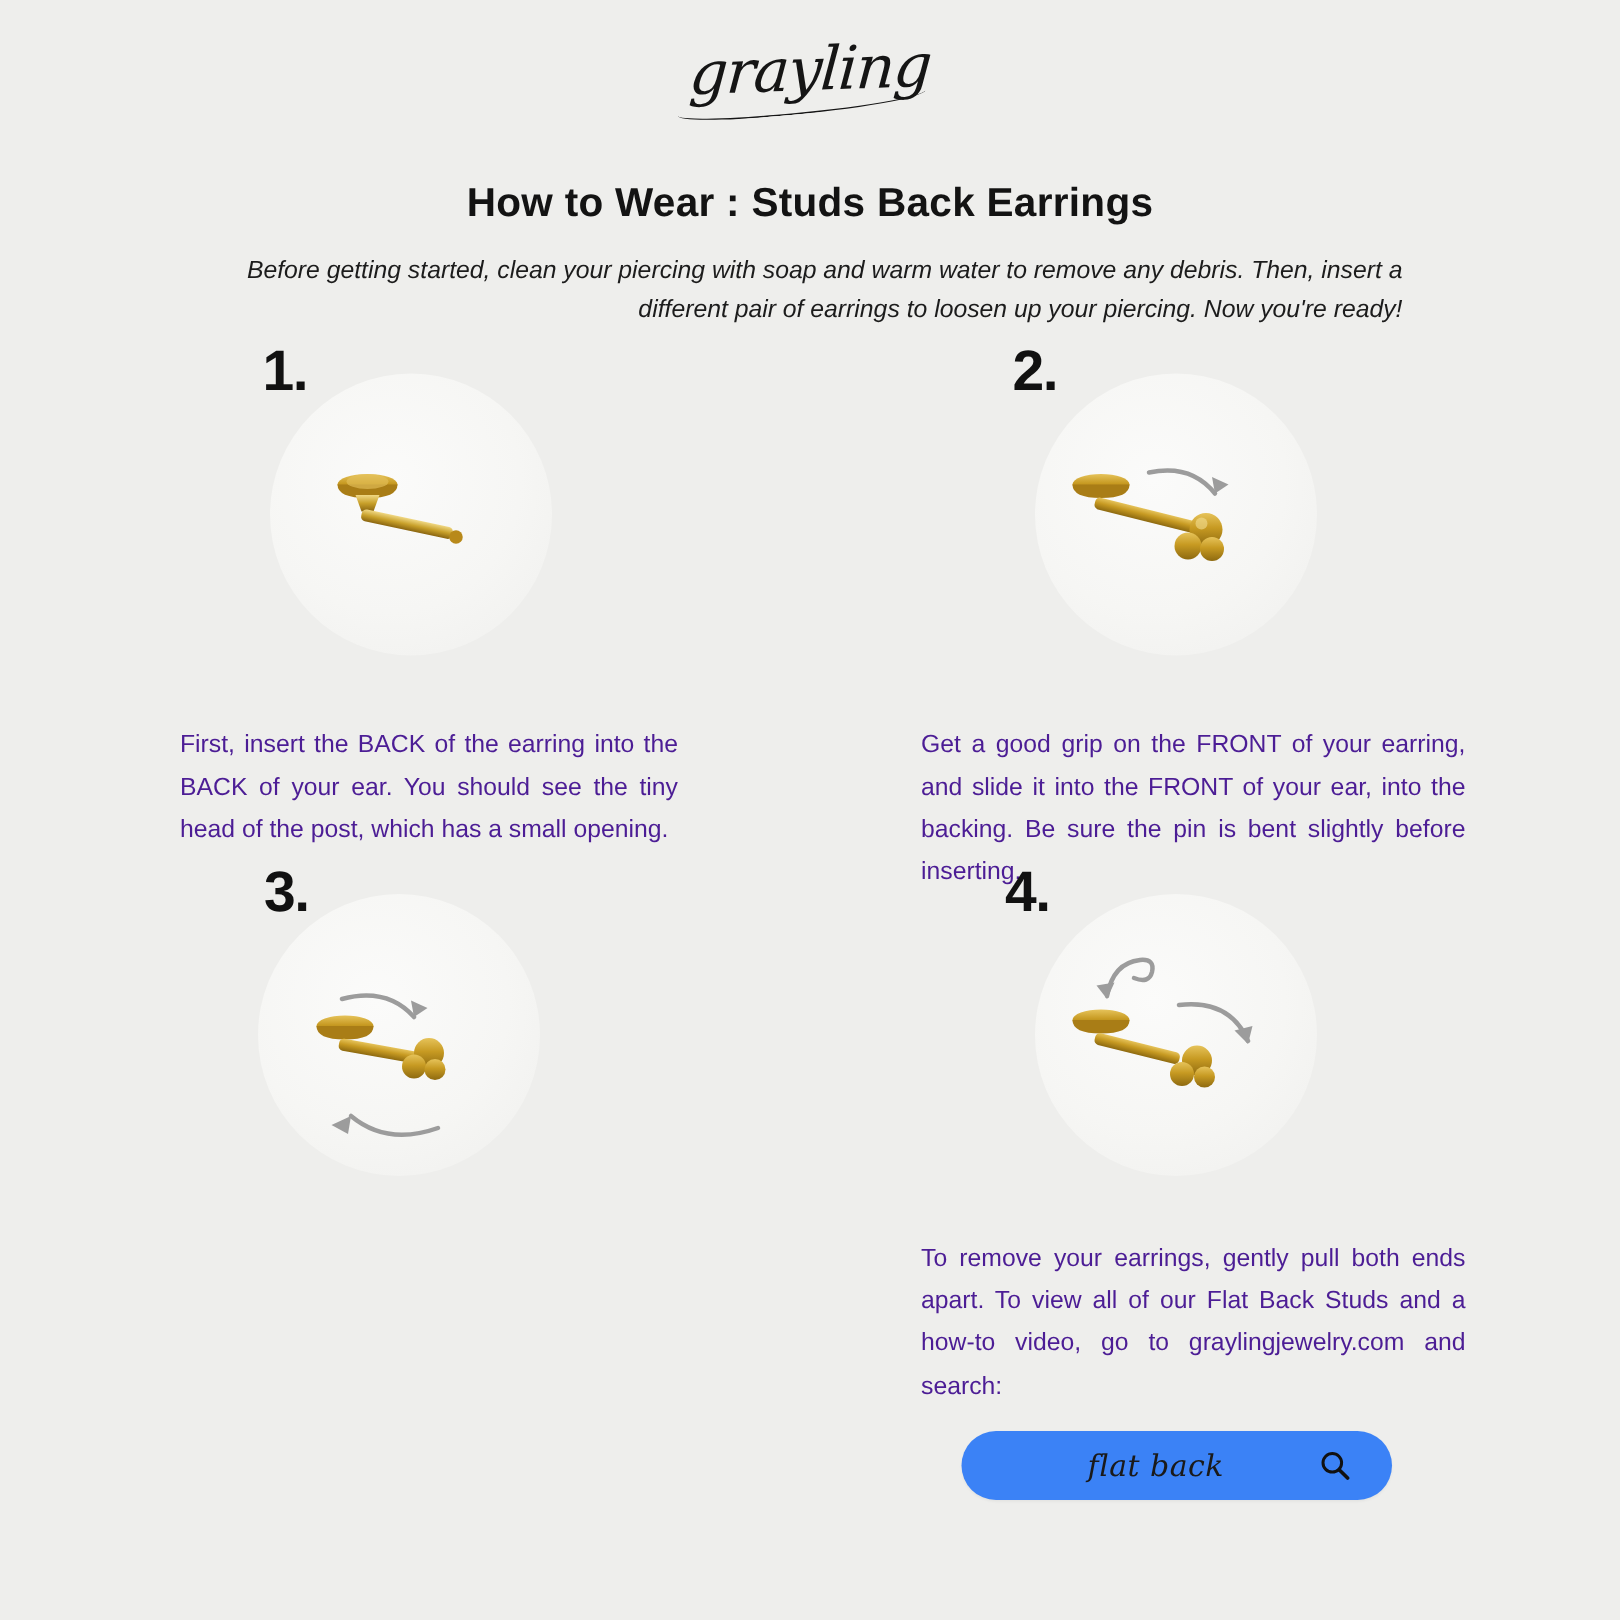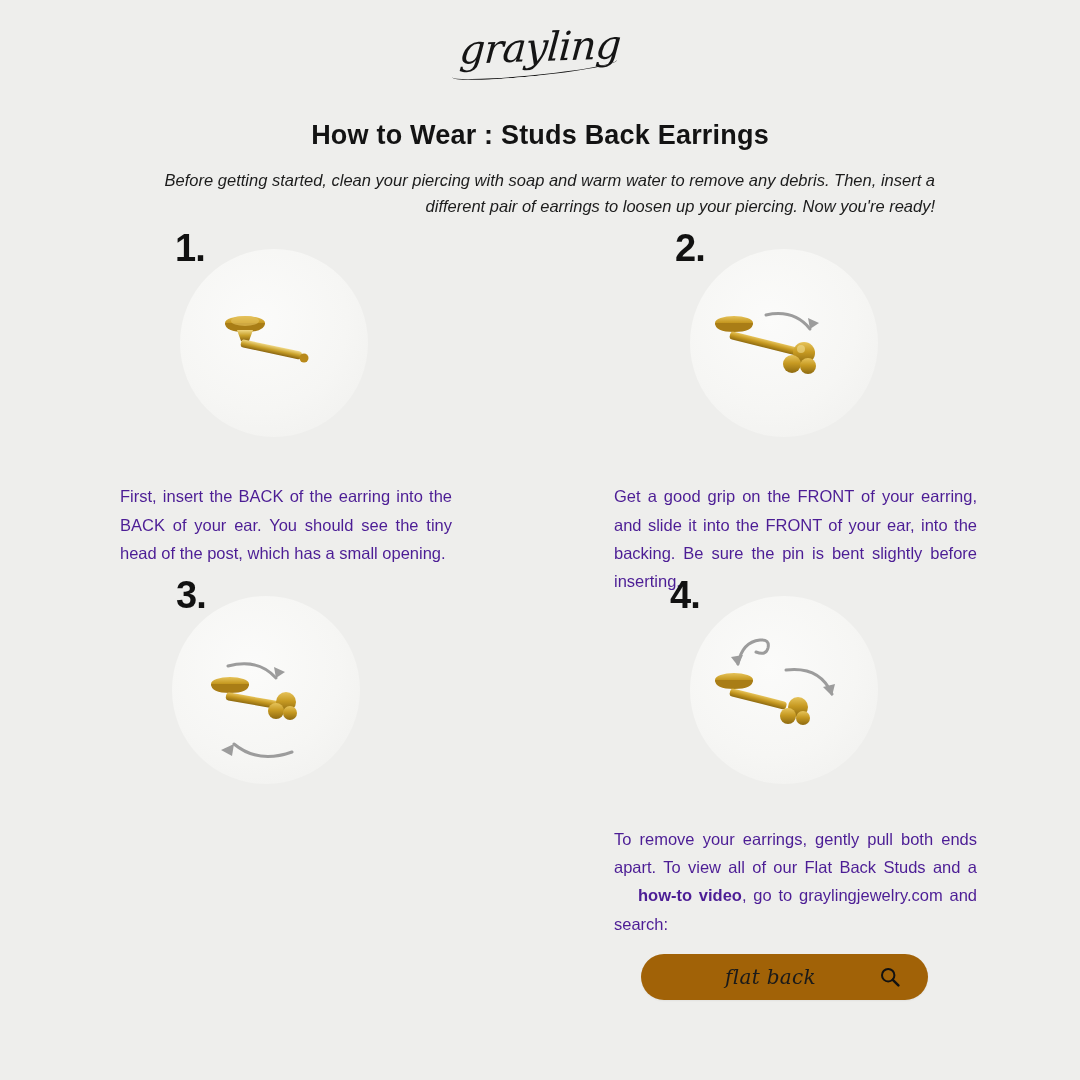--- a/index.html
+++ b/index.html
@@ -118,29 +118,29 @@
     text-align: justify;
     color: #4c1d95;
     margin-top: 22px;
   }
   .step-col-left .step-text { width: 332px; margin-left: 120px; }
   .step-col-right .step-text { width: 363px; margin-left: 74px; }
 
   .step-1 .step-text, .step-2 .step-text { margin-top: 28px; }
   .step-3 .step-text, .step-4 .step-text { margin-top: 24px; }
 
-  b.inline-bold { font-weight: bold; margin-left: 24px; }
+  b.inline-bold { font-weight: normal; }
 
   
   .search-pill {
     margin-top: 16px;
     margin-left: 101px;
     width: 287px;
     height: 46px;
-    background: #a16207;
+    background: #3b82f6;
     border-radius: 23px;
     display: flex;
     align-items: center;
     justify-content: center;
     position: relative;
     box-shadow: 0 1px 2px rgba(0,0,0,0.05);
   }
   .search-text {
     font-family: "DejaVu Serif", serif;
     font-style: italic;

